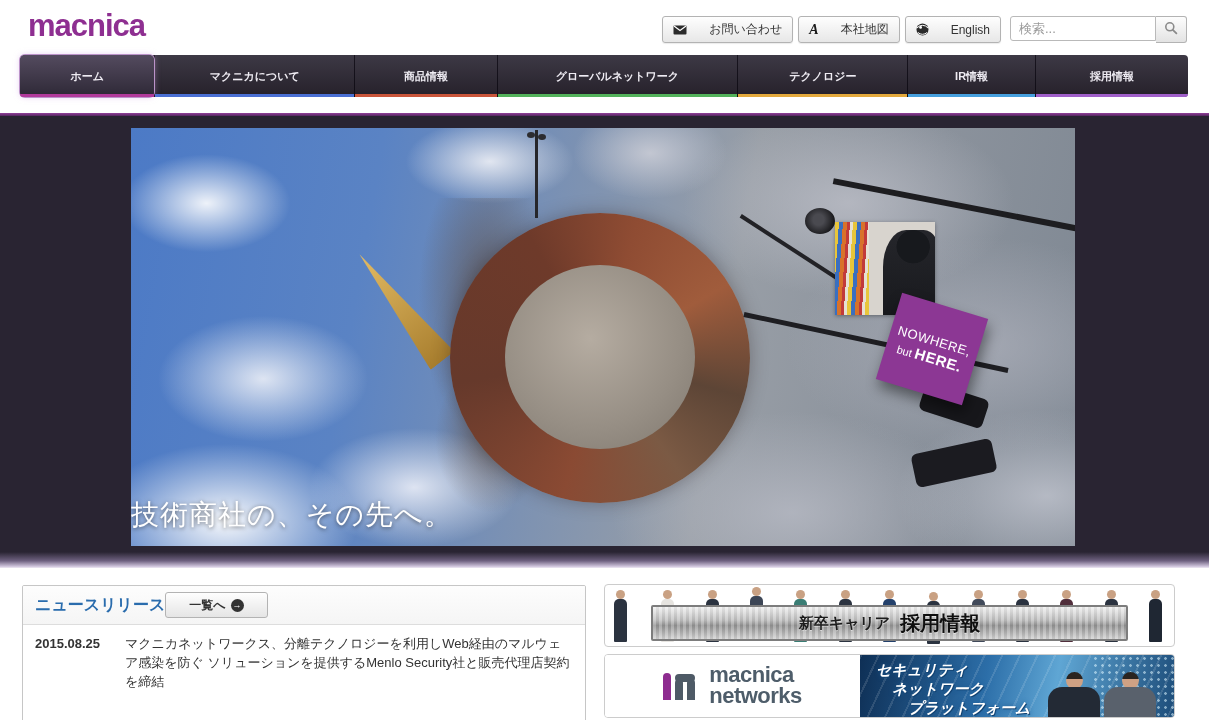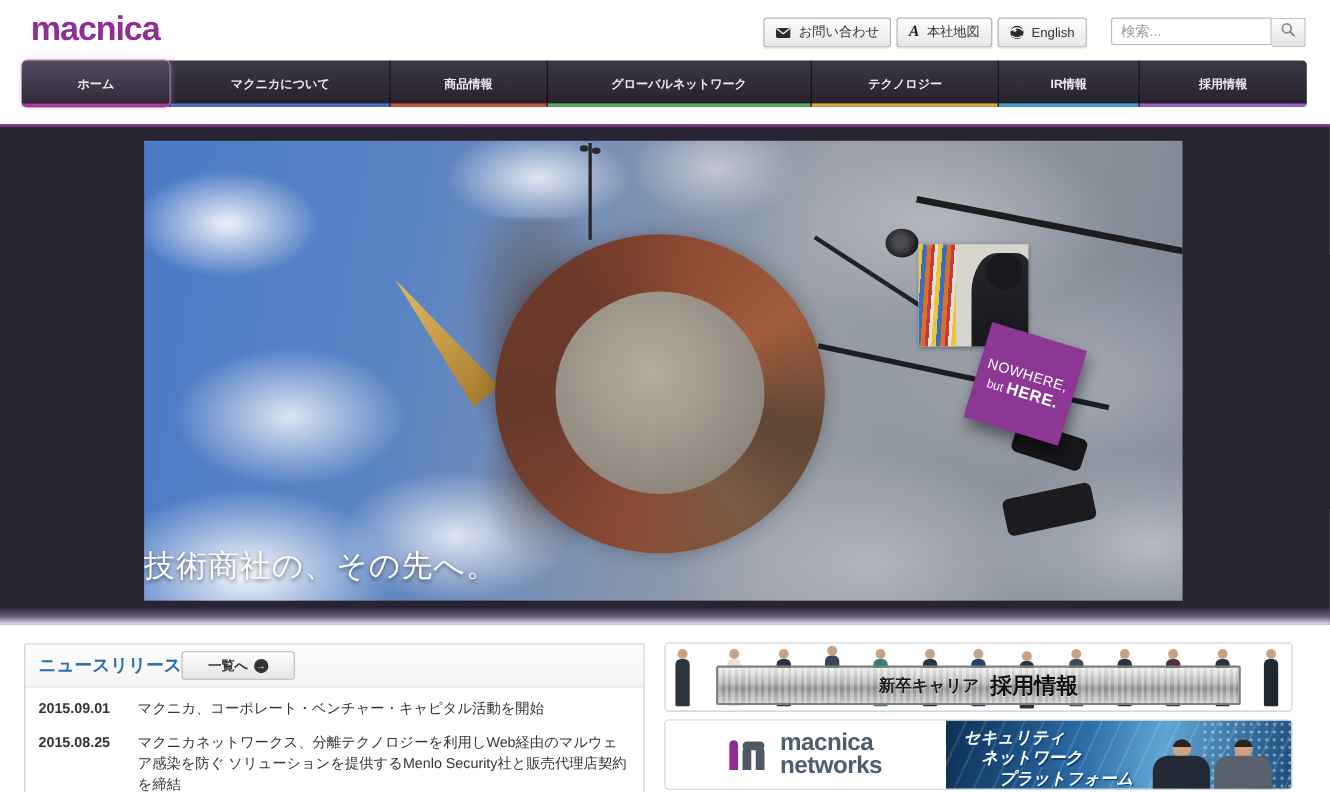--- a/index.html
+++ b/index.html
@@ -4,26 +4,26 @@
 <style>
   html,body{margin:0;padding:0;background:#fff;}
   .page{position:relative;width:1209px;height:720px;overflow:hidden;
         font-family:"Liberation Sans","DejaVu Sans",sans-serif;background:#fff;}
 
   
   .header{position:absolute;left:0;top:0;width:100%;height:55px;background:#fff;}
   .logo{position:absolute;left:28px;top:8px;font-size:31px;font-weight:bold;
         letter-spacing:-1px;cursor:pointer;}
   .header-controls{position:absolute;right:22px;top:16px;display:flex;align-items:center;gap:5px;}
-  .hbtn{display:flex;align-items:center;gap:7px;height:25px;padding:0 10px;font-size:12px;color:#333;
+  .hbtn{display:flex;align-items:center;gap:22px;height:25px;padding:0 10px;font-size:12px;color:#333;
         background:linear-gradient(#fefefe,#e7e7e7);border:1px solid #b3b3b3;border-radius:3px;
         box-shadow:0 1px 1px rgba(0,0,0,.08);cursor:pointer;white-space:nowrap;}
   .hbtn svg{display:block;}
   .map-glyph{font-family:"Liberation Serif",serif;font-style:italic;font-weight:900;font-size:14px;color:#1a1a1a;line-height:1;}
-  .search-wrap{display:flex;margin-left:17px;}
+  .search-wrap{display:flex;margin-left:4px;}
   .search-input{width:128px;height:23px;border:1px solid #b9b9b9;border-radius:3px 0 0 3px;
         padding:0 8px;font-size:13px;color:#444;outline:none;}
   .search-input::placeholder{color:#999;}
   .search-btn{width:30px;height:25px;border:1px solid #b3b3b3;border-left:none;border-radius:0 3px 3px 0;
         background:linear-gradient(#fdfdfd,#e3e3e3);display:flex;align-items:center;justify-content:center;cursor:pointer;}
 
   
   .navbar{position:absolute;left:20px;top:55px;width:1168px;height:42px;display:flex;
         background:linear-gradient(#3d3945,#29242e 85%,#211d27);border-radius:4px;}
   .tab{position:relative;display:flex;align-items:center;justify-content:center;
@@ -273,24 +273,20 @@
   <div class="news-panel">
     <div class="news-header">
       <div class="news-title" style="color: rgb(42, 108, 173);">ニュースリリース</div>
       <div class="viewall-btn">
         <span>一覧へ</span>
         <span class="arrow-circle">→</span>
       </div>
     </div>
     <div class="news-list">
       <div class="news-item">
-        <div class="news-date">2015.09.01</div>
-        <div class="news-text">マクニカ、コーポレート・ベンチャー・キャピタル活動を開始</div>
-      </div>
-      <div class="news-item">
         <div class="news-date">2015.08.25</div>
         <div class="news-text">マクニカネットワークス、分離テクノロジーを利用しWeb経由のマルウェア感染を防ぐ ソリューションを提供するMenlo Security社と販売代理店契約を締結</div>
       </div>
     </div>
   </div>
 
   <div class="banner banner-recruit">
     <div class="people-row">
       <div class="person"></div>
       <div class="person"></div>

